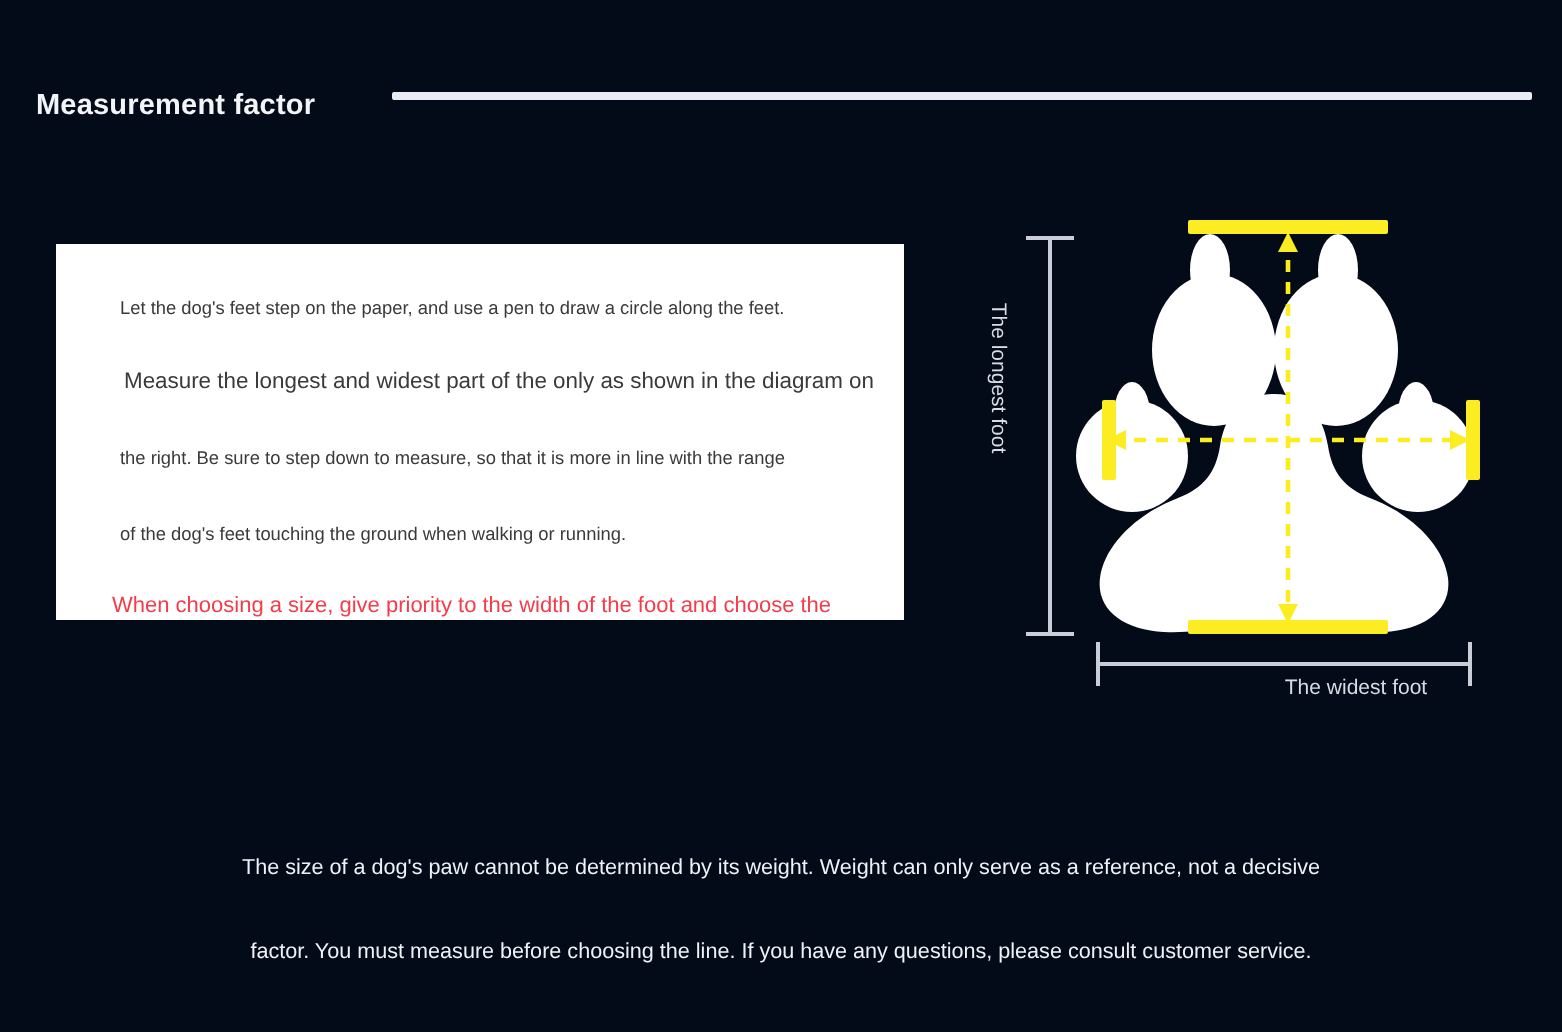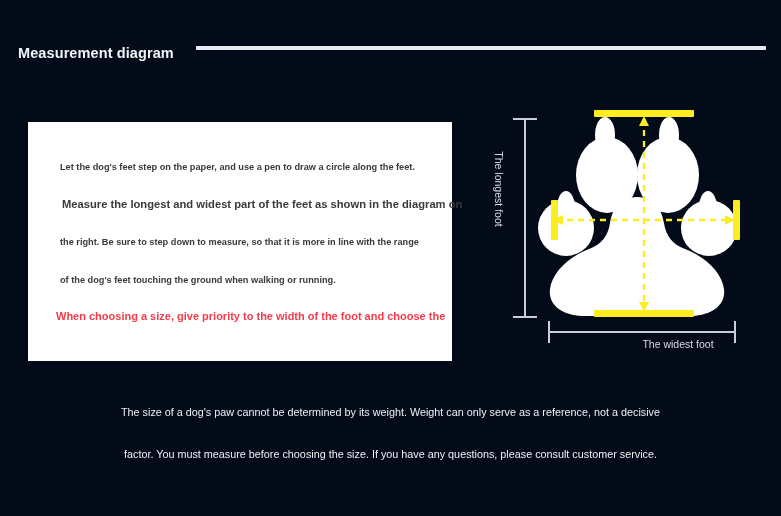--- a/index.html
+++ b/index.html
@@ -41,25 +41,24 @@
     background: #e9ecf2;
     border-radius: 1px;
   }
 
   
   #instruction-card {
     position: absolute;
     left: 28px;
     top: 122px;
     width: 424px;
-    height: 239px;
+    height: 188px;
     background: #ffffff;
     box-sizing: border-box;
-    padding: 32px 18px 10px 18px;
-    font-weight: bold;
+    padding: 19px 18px 10px 18px;
   }
   .instr-line {
     color: #3a3a3a;
     white-space: nowrap;
   }
   .instr-line.l1 {
     font-size: 9.2px;
     margin: 8px 0 0 14px;
   }
   .instr-line.l2 {
@@ -116,43 +115,43 @@
     text-align: center;
     font-size: 10.5px;
     color: #d8dce4;
     white-space: nowrap;
   }
 
   
   #footer-note {
     position: absolute;
     left: 0;
-    top: 398px;
+    top: 420px;
     width: 781px;
     text-align: center;
   }
   .footer-line {
     color: #eef1f6;
     font-size: 10.8px;
     white-space: nowrap;
   }
   .footer-line.f1 { margin-top: 8px; }
   .footer-line.f2 { margin-top: 30px; }
 </style>
 </head>
 <body>
 
 <div id="header">
-  <div id="page-title">Measurement diagram</div>
+  <div id="page-title">Measurement factor</div>
   <div id="header-rule"></div>
 </div>
 
 <div id="instruction-card">
   <div class="instr-line l1">Let the dog's feet step on the paper, and use a pen to draw a circle along the feet.</div>
-  <div class="instr-line l2">Measure the longest and widest part of the feet as shown in the diagram on</div>
+  <div class="instr-line l2">Measure the longest and widest part of the only as shown in the diagram on</div>
   <div class="instr-line l3">the right. Be sure to step down to measure, so that it is more in line with the range</div>
   <div class="instr-line l4">of the dog's feet touching the ground when walking or running.</div>
   <div class="instr-line l5">When choosing a size, give priority to the width of the foot and choose the</div>
 </div>
 
 <div id="paw-diagram">
 
   <svg id="paw-svg" width="300" height="280" viewBox="0 0 300 280">
 
     <g stroke="#c9ced8" stroke-width="2" fill="none">
@@ -209,14 +208,14 @@
       <polygon points="255,125 245,120 245,130"></polygon>
     </g>
   </svg>
 
   <div id="longest-foot-label">The longest foot</div>
   <div id="widest-foot-label">The widest foot</div>
 </div>
 
 <div id="footer-note">
   <div class="footer-line f1">The size of a dog's paw cannot be determined by its weight. Weight can only serve as a reference, not a decisive</div>
-  <div class="footer-line f2">factor. You must measure before choosing the size. If you have any questions, please consult customer service.</div>
+  <div class="footer-line f2">factor. You must measure before choosing the line. If you have any questions, please consult customer service.</div>
 </div>
 
 </body></html>

